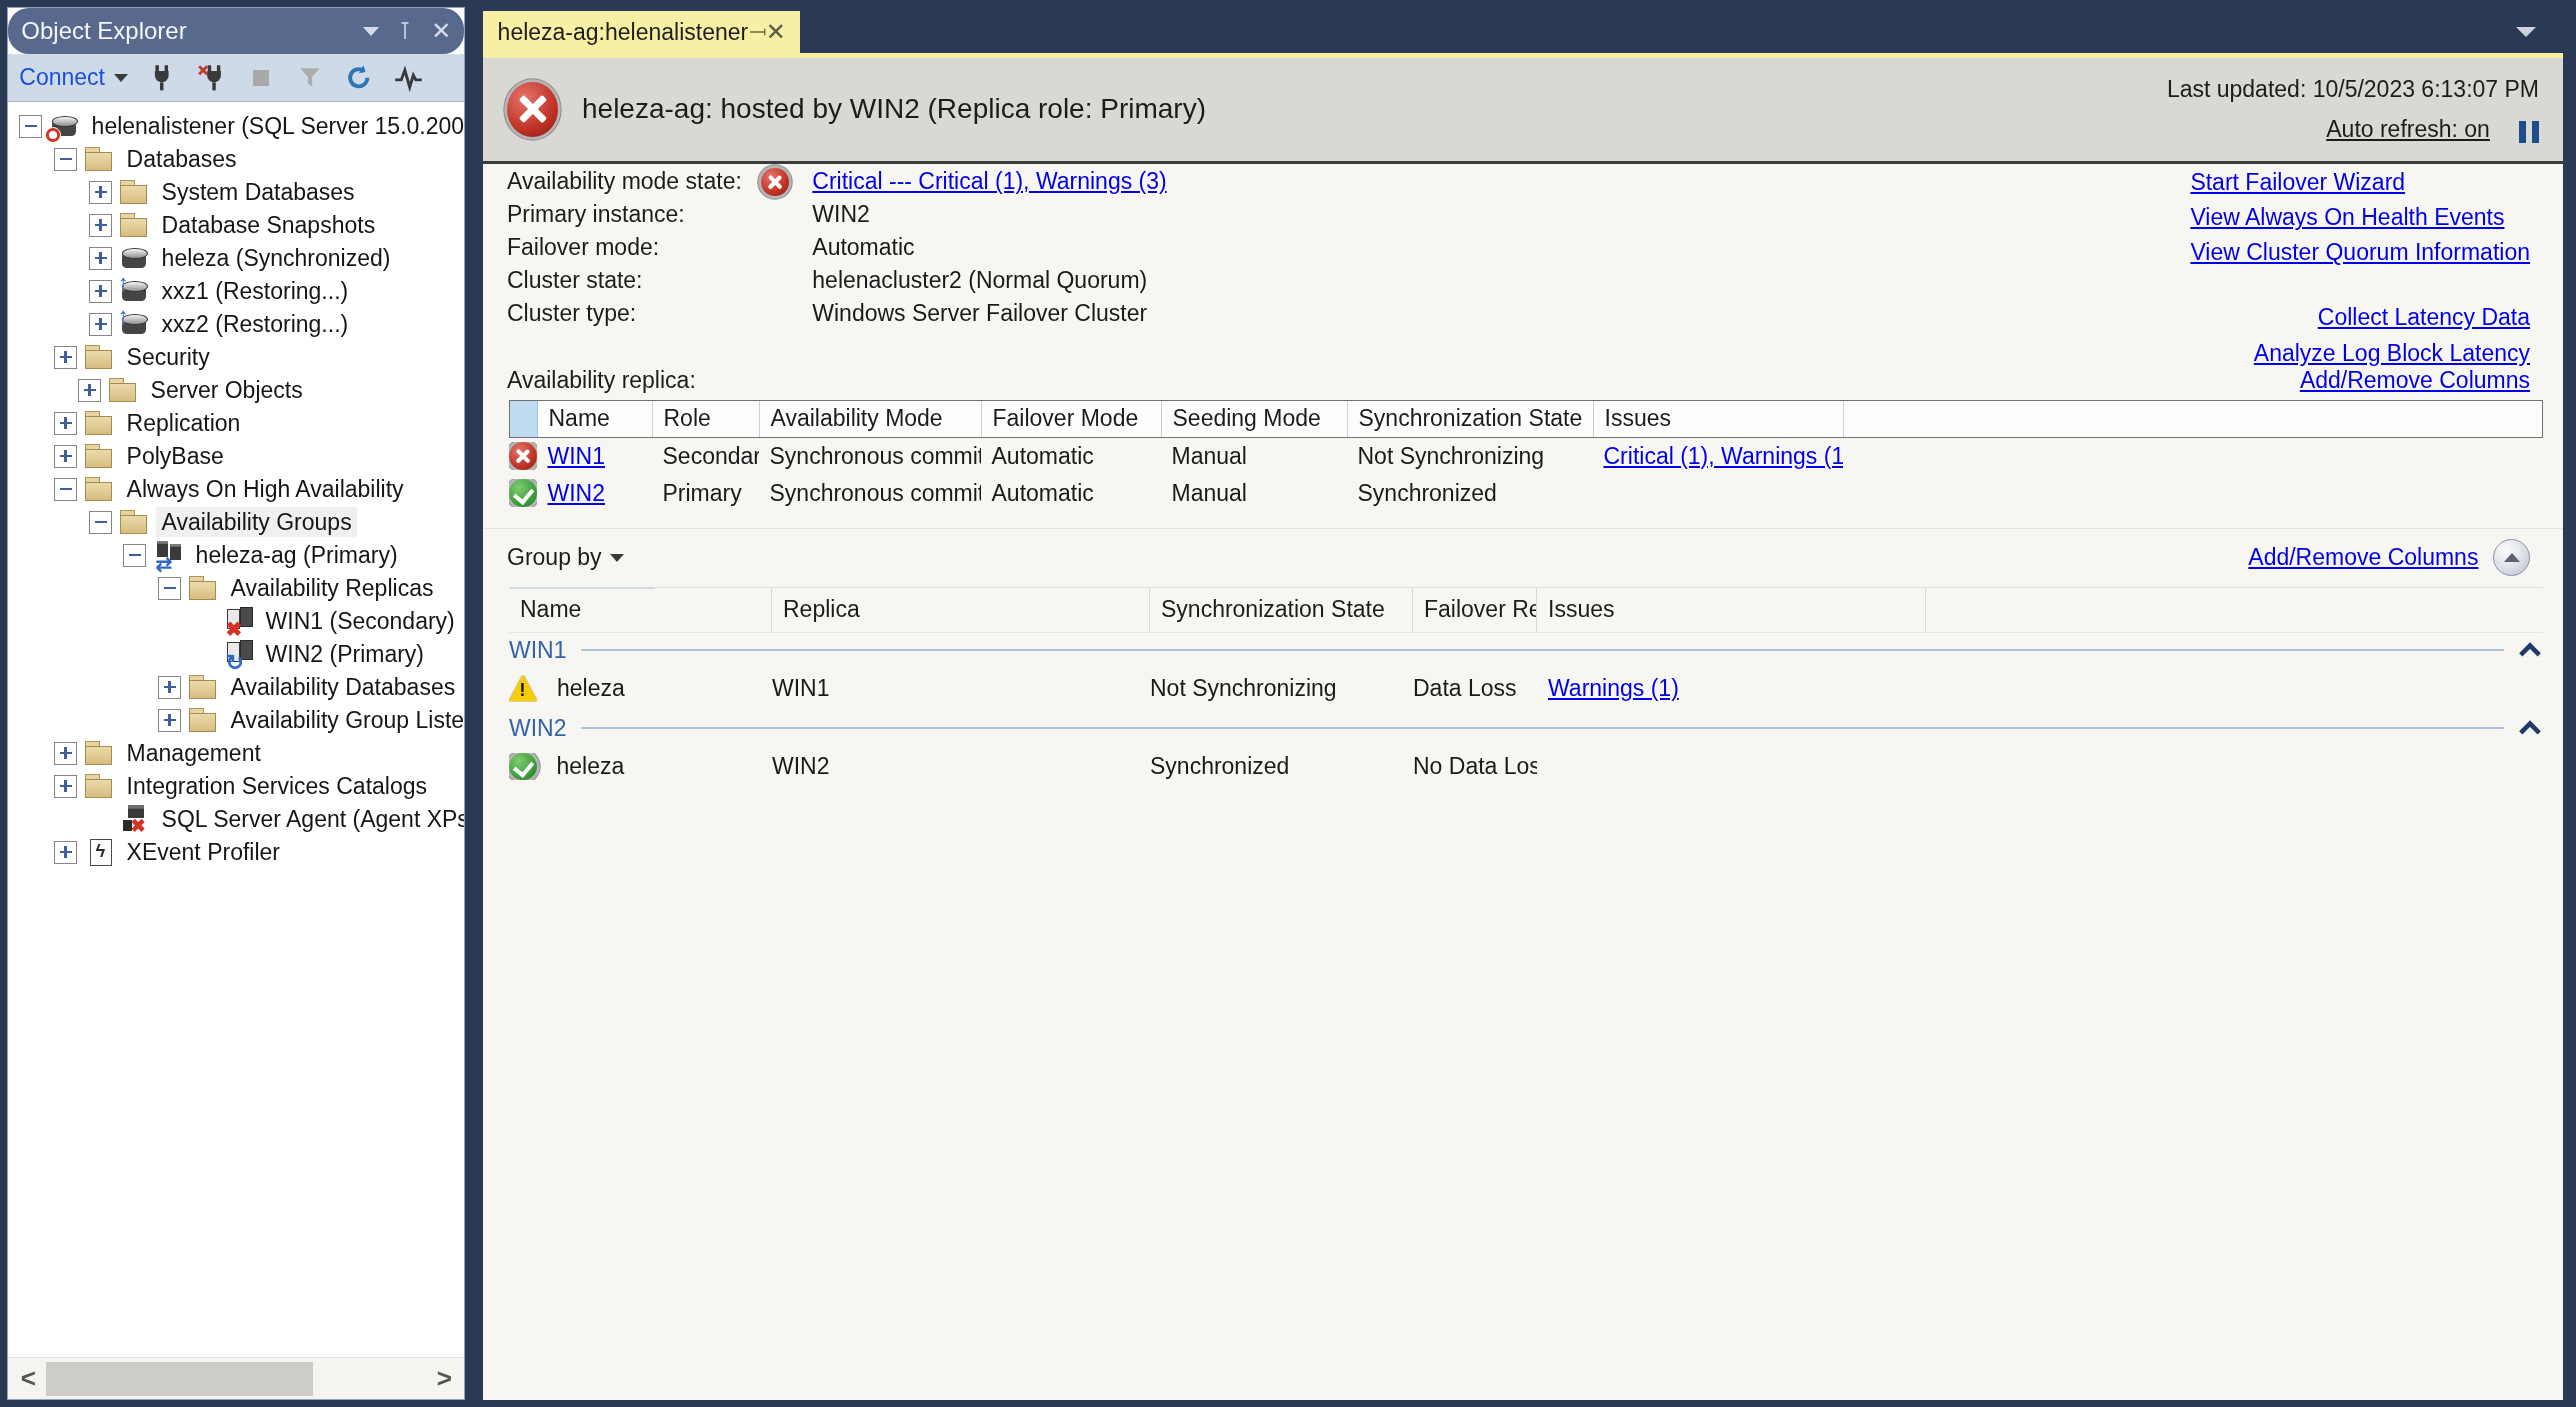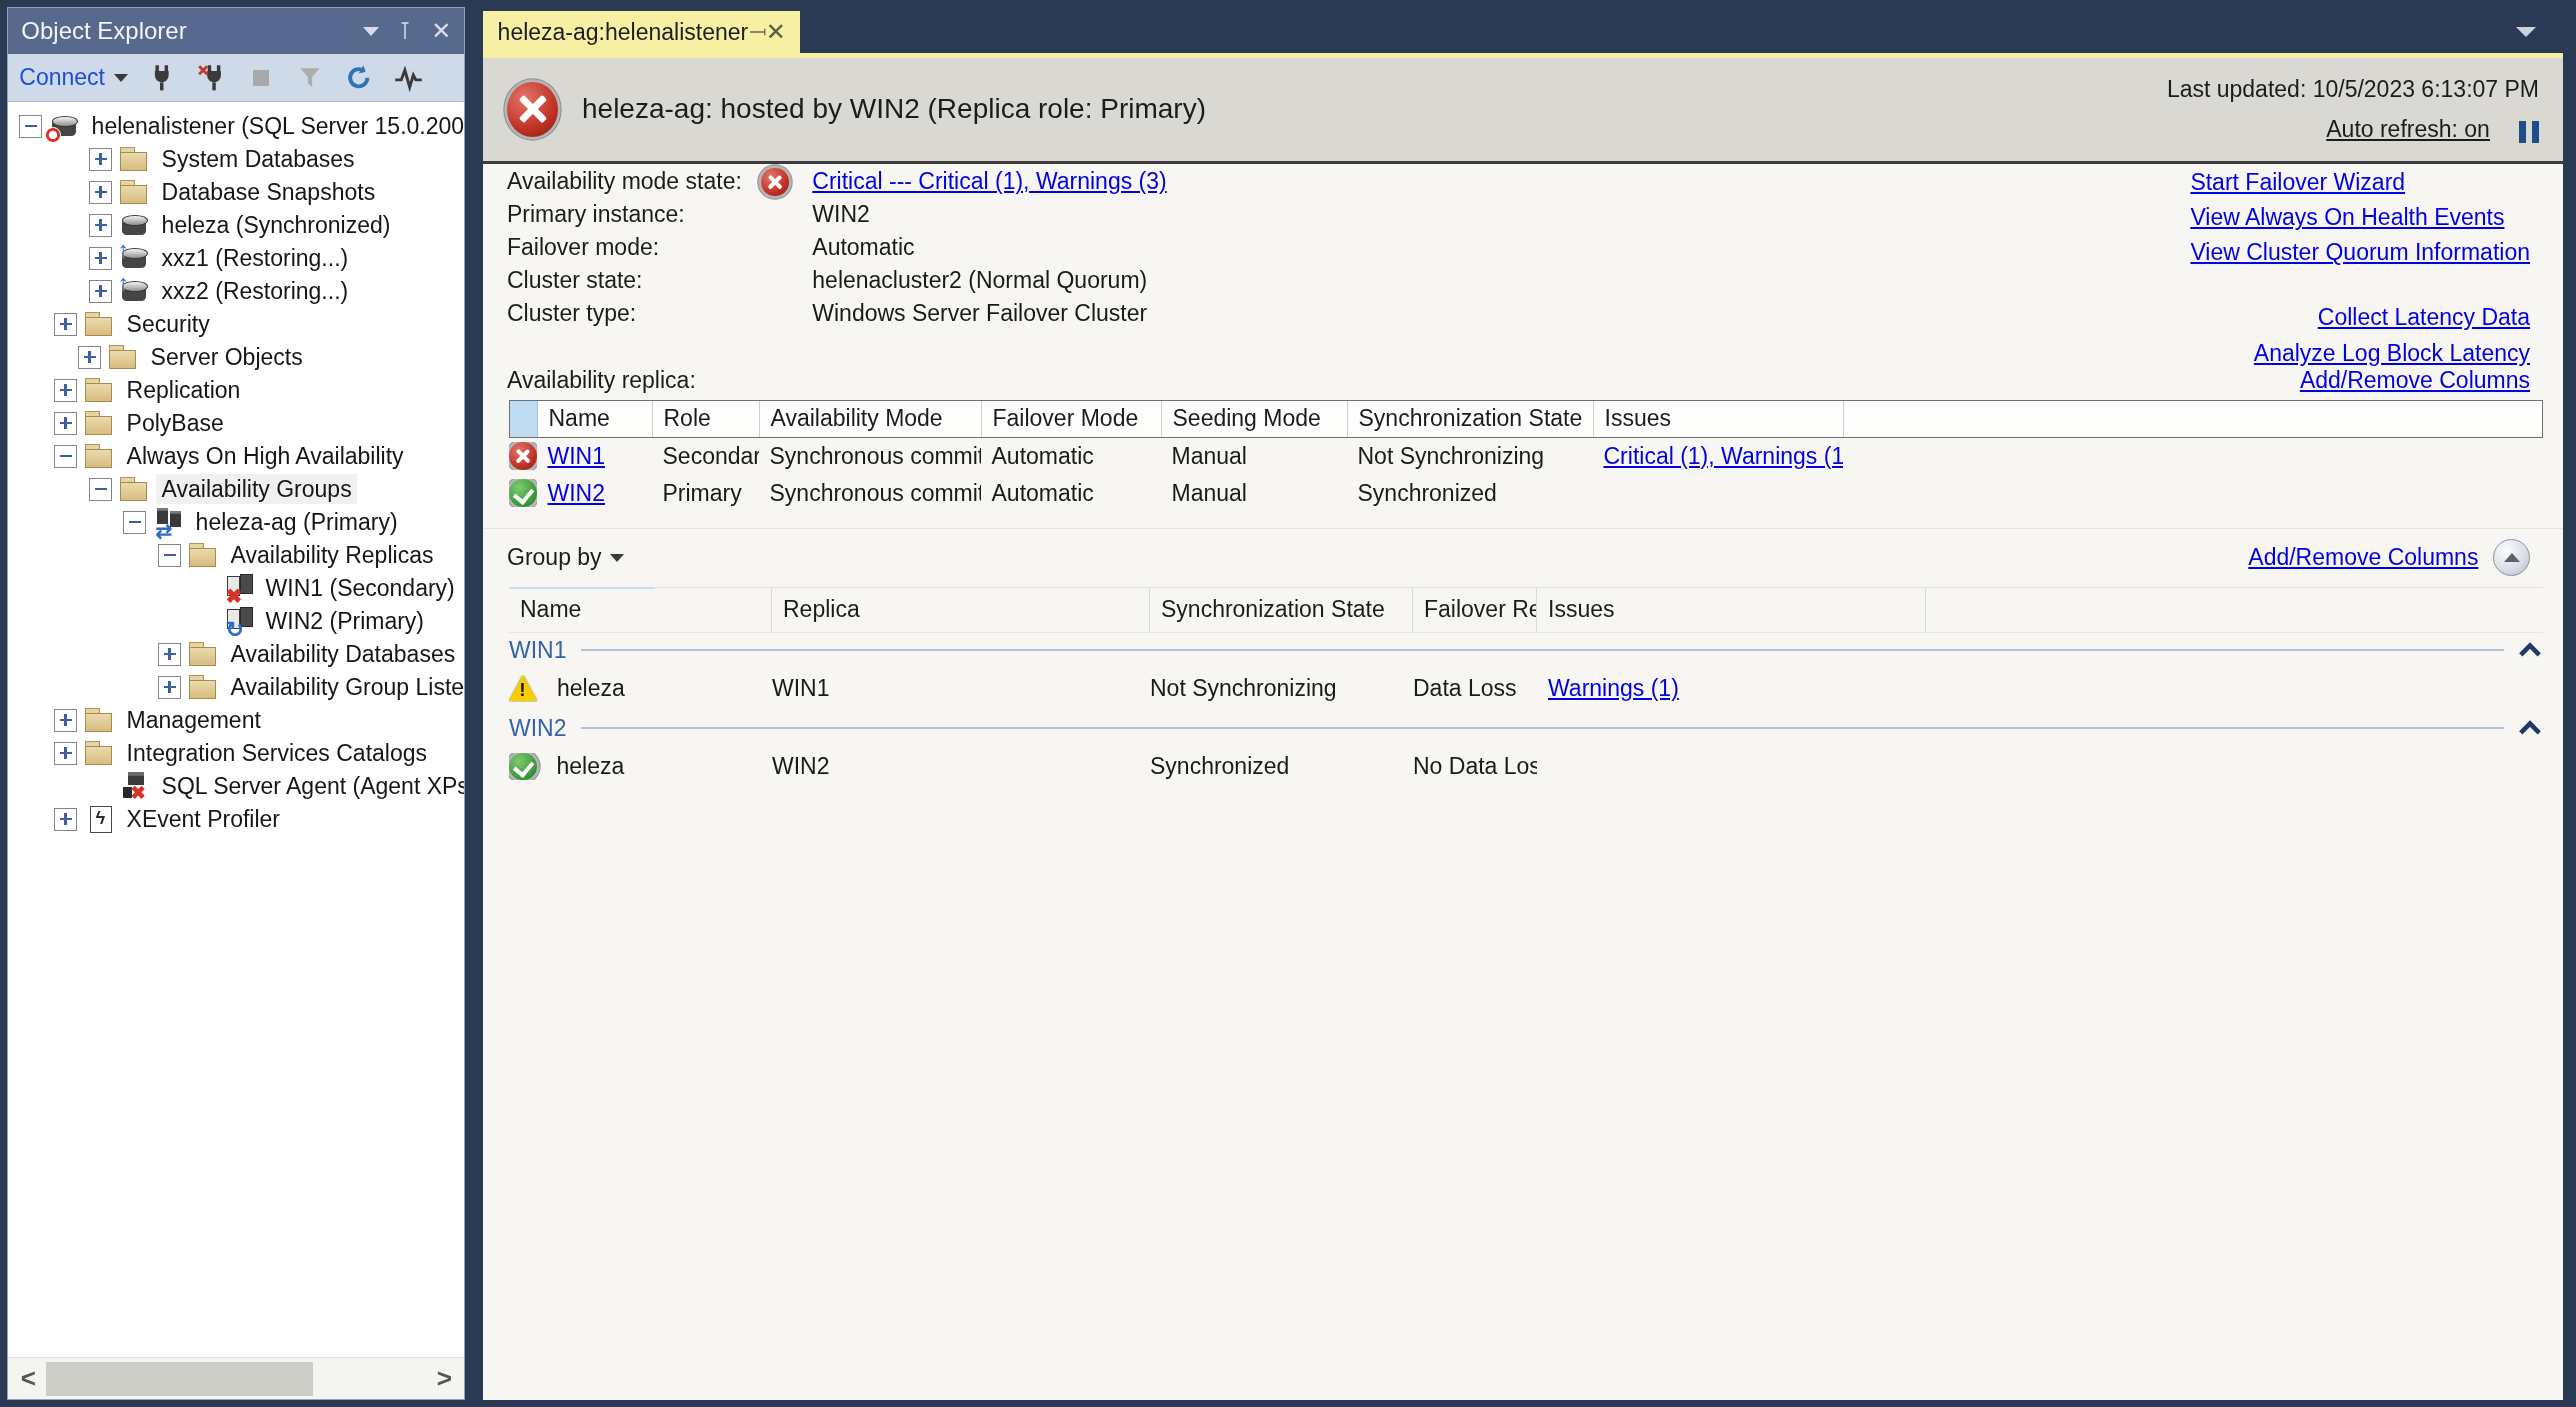--- a/index.html
+++ b/index.html
@@ -4,21 +4,21 @@
 <style>
   * { margin:0; padding:0; box-sizing:border-box; }
   html,body { width:2576px; height:1408px; overflow:hidden; }
   body { background:#2B3A54; font-family:"Liberation Sans", sans-serif; color:#1A1A1A; }
   .root { position:relative; width:2576px; height:1408px; }
 
   
   .oe { position:absolute; left:7.3px; top:7.3px; width:458px; height:1393px;
         background:#fff; border:1.8px solid #97A1B5; display:flex; flex-direction:column; }
   .oe-title { height:46px; background:#57698C; color:#F2F4F8; display:flex; align-items:center;
-              padding:0 13px; font-size:24px; flex:0 0 46px; }
+              padding:0 13px; font-size:24px; flex:0 0 46px;border-radius:21px; }
   .oe-title-icons { margin-left:auto; display:flex; align-items:center; gap:20px; }
   .caret-down { width:0; height:0; border-left:8.2px solid transparent; border-right:8.2px solid transparent;
                 border-top:9.2px solid #D7DDE8; }
   .pin-glyph { font-size:24px; color:#D7DDE8; line-height:1; }
   .x-glyph { font-size:24px; color:#D7DDE8; line-height:1; }
   .oe-toolbar { height:48px; background:#CFDAE9; border-bottom:0.9px solid #A9B6CB; display:flex;
                 align-items:center; gap:18.3px; padding:0 11px; font-size:23px; color:#1d4ed8; flex:0 0 48px; }
   .connect { display:flex; align-items:center; gap:9.2px; }
   .connect .caret { width:0;height:0;border-left:7.3px solid transparent;border-right:7.3px solid transparent;
                     border-top:8.2px solid #3A3A3A; }
@@ -249,20 +249,25 @@
     </div>
 
     <div class="oe-tree">
       <div class="trow" style="padding-left:11px">
           <span class="exp minus"></span>
           <span class="ticon ic-server">
             <i class="ov"></i>
           </span>
           <span class="tlabel">helenalistener (SQL Server 15.0.2000.5 -</span>
         </div>
+      <div class="trow" style="padding-left:46px">
+          <span class="exp minus"></span>
+          <span class="ticon ic-folder"></span>
+          <span class="tlabel">Databases</span>
+        </div>
       <div class="trow" style="padding-left:81px">
           <span class="exp plus"></span>
           <span class="ticon ic-folder"></span>
           <span class="tlabel">System Databases</span>
         </div>
       <div class="trow" style="padding-left:81px">
           <span class="exp plus"></span>
           <span class="ticon ic-folder"></span>
           <span class="tlabel">Database Snapshots</span>
         </div>

